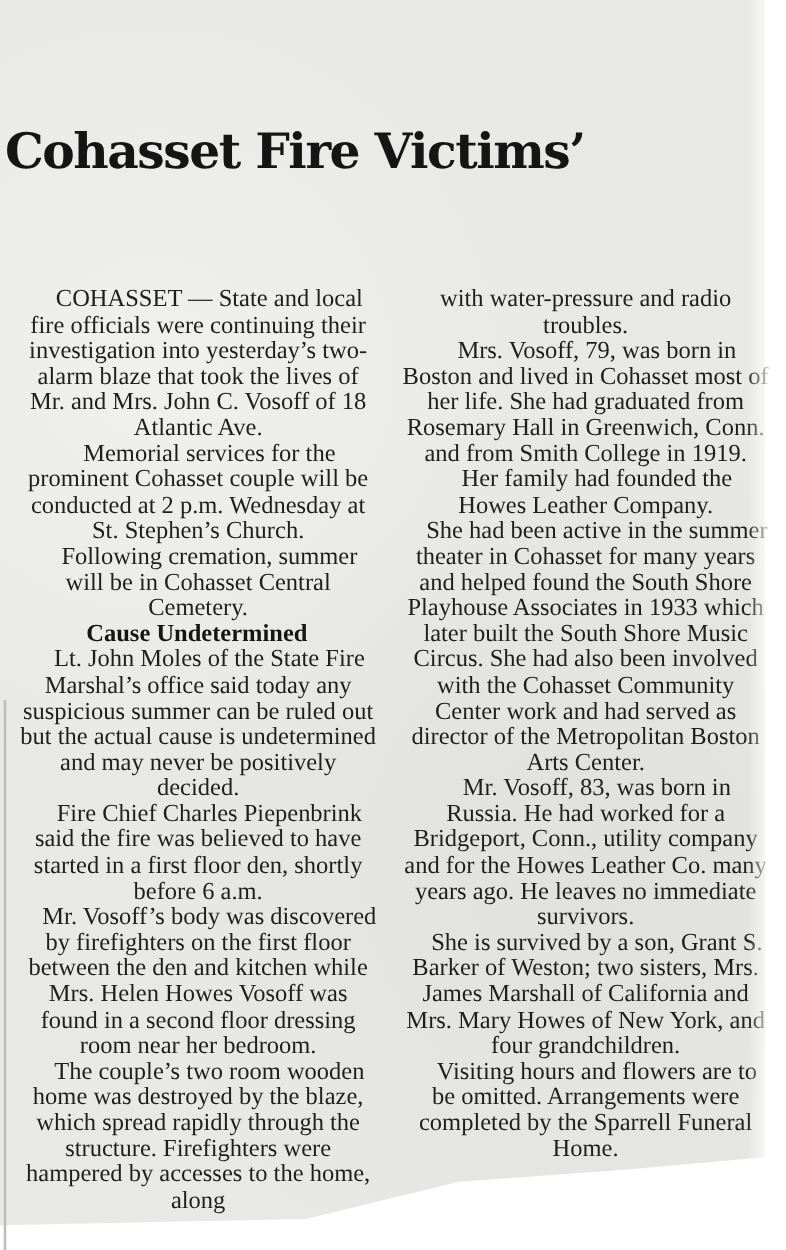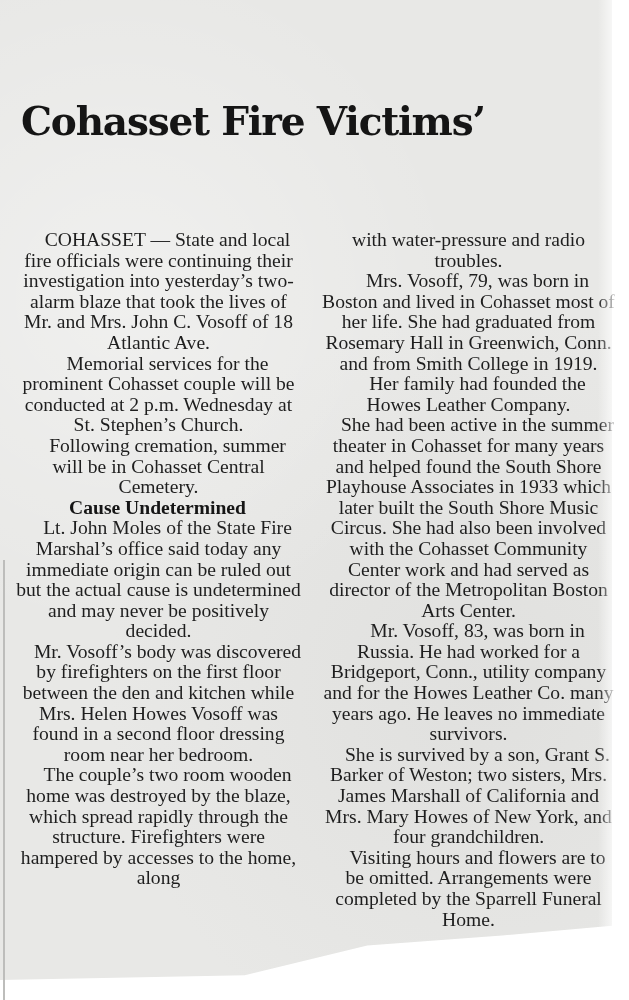--- a/index.html
+++ b/index.html
@@ -47,21 +47,21 @@
       top: 90px;
       width: 600px;
       margin: 0;
       font-family: "DejaVu Serif", serif;
       font-weight: bold;
       font-size: 39px;
       line-height: 63px;
       letter-spacing: -1.2px;
       color: #151515;
     }
-    .headline span { display: block; white-space: nowrap; margin-left: 17px; }
+    .headline span { display: block; white-space: nowrap; }
     .col {
       position: absolute;
       top: 230px;
       width: 289px;
       font-family: "Liberation Serif", serif;
       font-size: 19.6px;
       line-height: 20.6px;
       color: #1e1e1e;
       text-align: justify;
     }
@@ -93,21 +93,22 @@
 
 <h1 class="headline">
   <span>Cohasset Fire Victims’</span>
 </h1>
 
 <div class="col col-left">
   <p>COHASSET — State and local fire officials were continuing their investigation into yesterday’s two-alarm blaze that took the lives of Mr. and Mrs. John C. Vosoff of 18 Atlantic Ave.</p>
   <p>Memorial services for the prominent Cohasset couple will be conducted at 2 p.m. Wednesday at St. Stephen’s Church.</p>
   <p>Following cremation, summer will be in Cohasset Central Cemetery.</p>
   <p class="subhead">Cause Undetermined</p>
-  <p>Lt. John Moles of the State Fire Marshal’s office said today any immediate origin can be ruled out but the actual cause is undetermined and may never be positively decided.</p>
+  <p>Lt. John Moles of the State Fire Marshal’s office said today any suspicious summer can be ruled out but the actual cause is undetermined and may never be positively decided.</p>
+  <p>Fire Chief Charles Piepenbrink said the fire was believed to have started in a first floor den, shortly before 6 a.m.</p>
   <p>Mr. Vosoff’s body was discovered by firefighters on the first floor between the den and kitchen while Mrs. Helen Howes Vosoff was found in a second floor dressing room near her bedroom.</p>
   <p>The couple’s two room wooden home was destroyed by the blaze, which spread rapidly through the structure. Firefighters were hampered by accesses to the home, along</p>
 </div>
 
 <div class="col col-right">
   <p class="no-indent">with water-pressure and radio troubles.</p>
   <p>Mrs. Vosoff, 79, was born in Boston and lived in Cohasset most of her life. She had graduated from Rosemary Hall in Greenwich, Conn. and from Smith College in 1919.</p>
   <p>Her family had founded the Howes Leather Company.</p>
   <p>She had been active in the summer theater in Cohasset for many years and helped found the South Shore Playhouse Associates in 1933 which later built the South Shore Music Circus. She had also been involved with the Cohasset Community Center work and had served as director of the Metropolitan Boston Arts Center.</p>
   <p>Mr. Vosoff, 83, was born in Russia. He had worked for a Bridgeport, Conn., utility company and for the Howes Leather Co. many years ago. He leaves no immediate survivors.</p>

